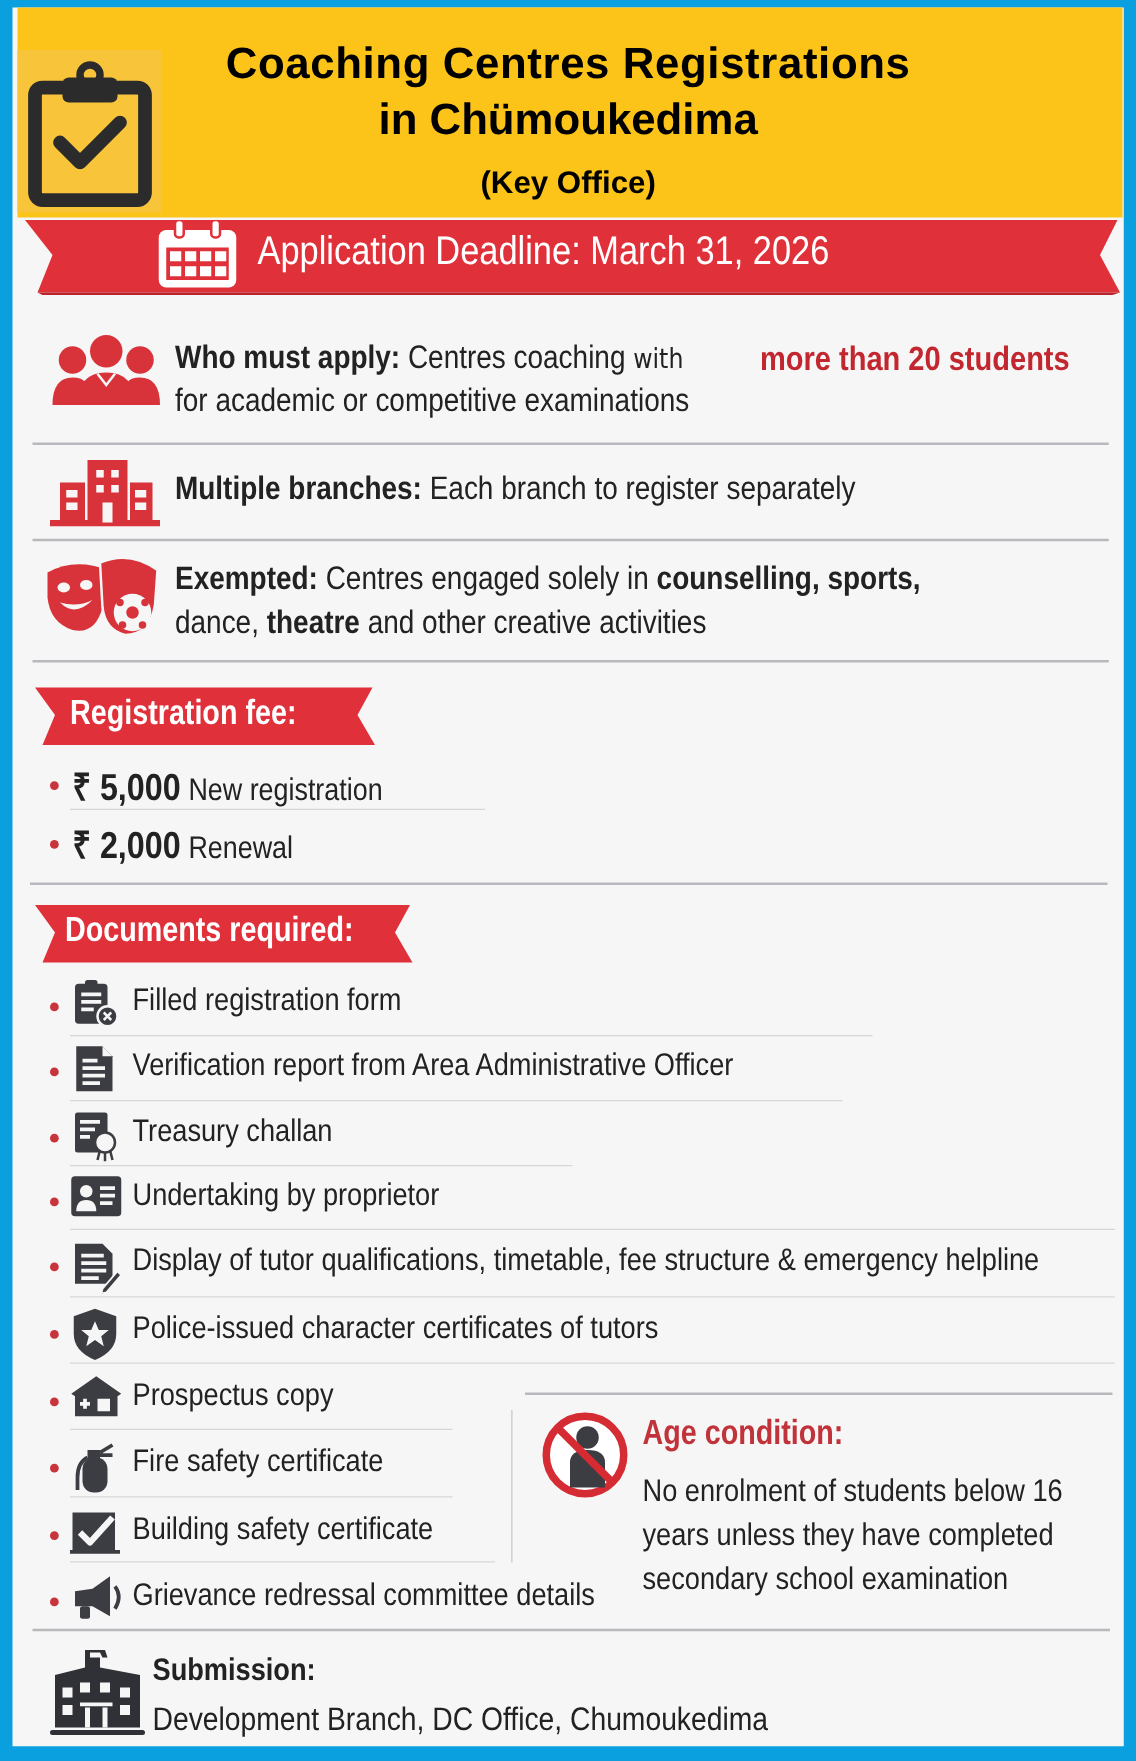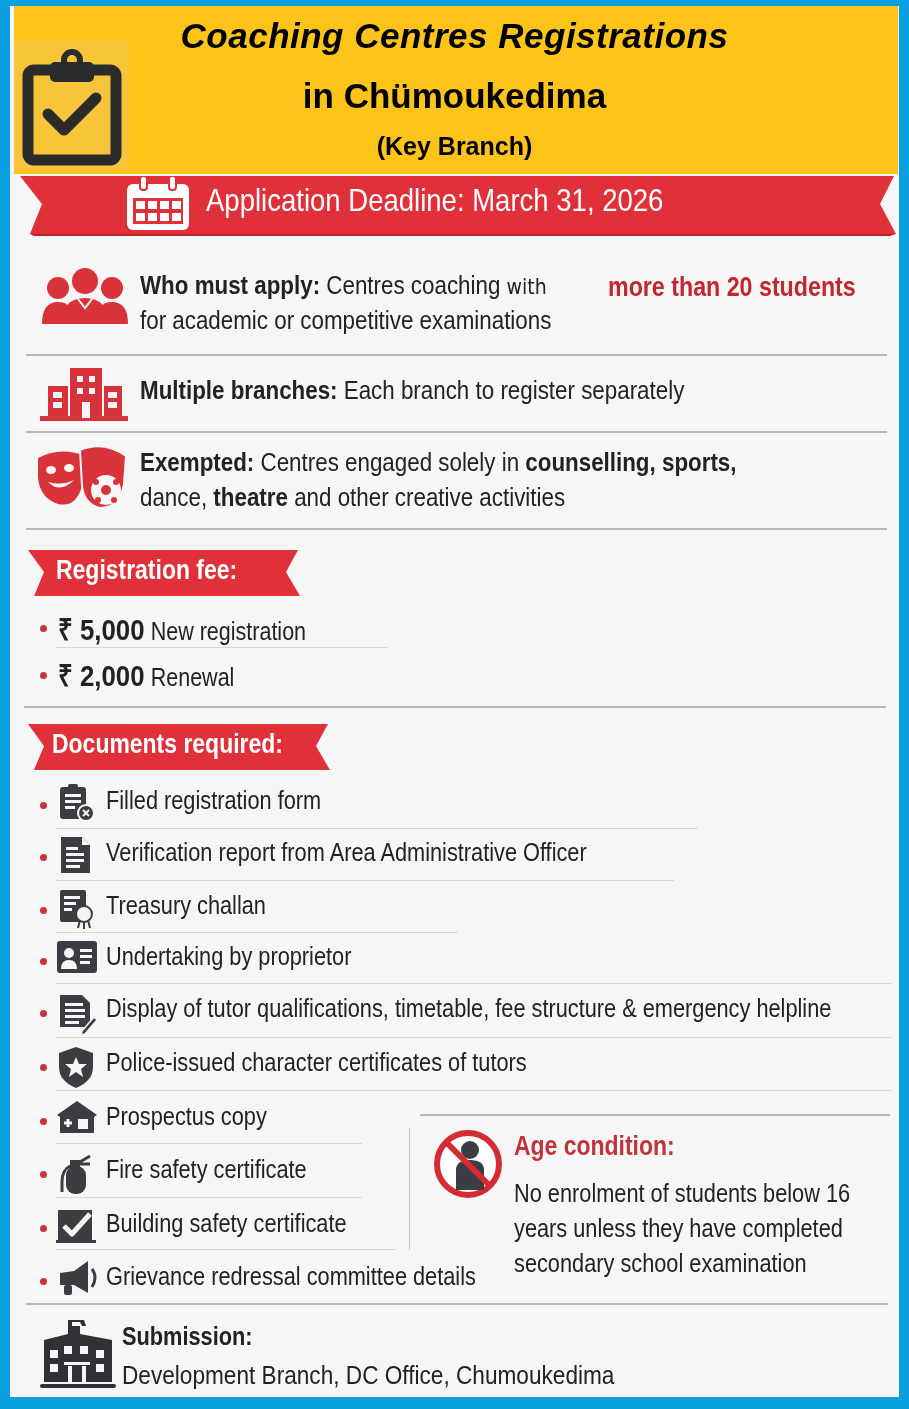--- a/index.html
+++ b/index.html
@@ -20,21 +20,21 @@
   }
   .clipboard-box {
     position: absolute; left: 14px; top: 40px; width: 115px; height: 130px;
     background: #f8c53a;
   }
   .clipboard-box svg { position: absolute; left: 6px; top: 8px; }
   .title-line {
     position: absolute; left: 0; width: 909px; text-align: center;
     font-family: "Liberation Sans", sans-serif; font-weight: bold; color: #000;
   }
-  .t1 { top: 16px; font-size: 35px; letter-spacing: 0.5px; font-style: italic; }
+  .t1 { top: 31px; font-size: 35px; letter-spacing: 0.5px; }
   .t2 { top: 76px; font-size: 35px; }
   .t3 { top: 132px; font-size: 25px; }
 
   
   .ribbon {
     position: absolute; left: 20px; top: 174px; width: 876px; height: 60px;
   }
   .ribbon svg { position: absolute; left: 0; top: 0; }
   .deadline-text {
     position: absolute; left: 206px; top: 182px; font-size: 32px; color: #fff;
@@ -85,21 +85,21 @@
 <div class="clipboard-box">
   <svg width="105" height="120" viewBox="0 0 105 120">
     <rect x="8" y="22" width="88" height="90" rx="6" fill="none" stroke="#2b2b2b" stroke-width="11"></rect>
     <rect x="30" y="14" width="44" height="20" rx="5" fill="#2b2b2b"></rect>
     <circle cx="52" cy="12" r="8" fill="none" stroke="#2b2b2b" stroke-width="6"></circle>
     <polyline points="28,66 44,82 76,50" fill="none" stroke="#2b2b2b" stroke-width="11" stroke-linecap="round" stroke-linejoin="round"></polyline>
   </svg>
 </div>
 <div class="title-line t1">Coaching Centres Registrations</div>
 <div class="title-line t2">in Chümoukedima</div>
-<div class="title-line t3">(Key Branch)</div>
+<div class="title-line t3">(Key Office)</div>
 
 <div class="ribbon">
   <svg width="876" height="62" viewBox="0 0 876 62">
     <polygon points="0,2 874,2 860,30 876,60 10,60 22,30" fill="#e0313a"></polygon>
     <polygon points="10,60 876,60 870,62 14,62" fill="#b8242b"></polygon>
   </svg>
 </div>
 <div class="cal-icon">
   <svg width="68" height="56" viewBox="0 0 68 56">
     <rect x="3" y="8" width="62" height="46" rx="6" fill="#fff"></rect>

